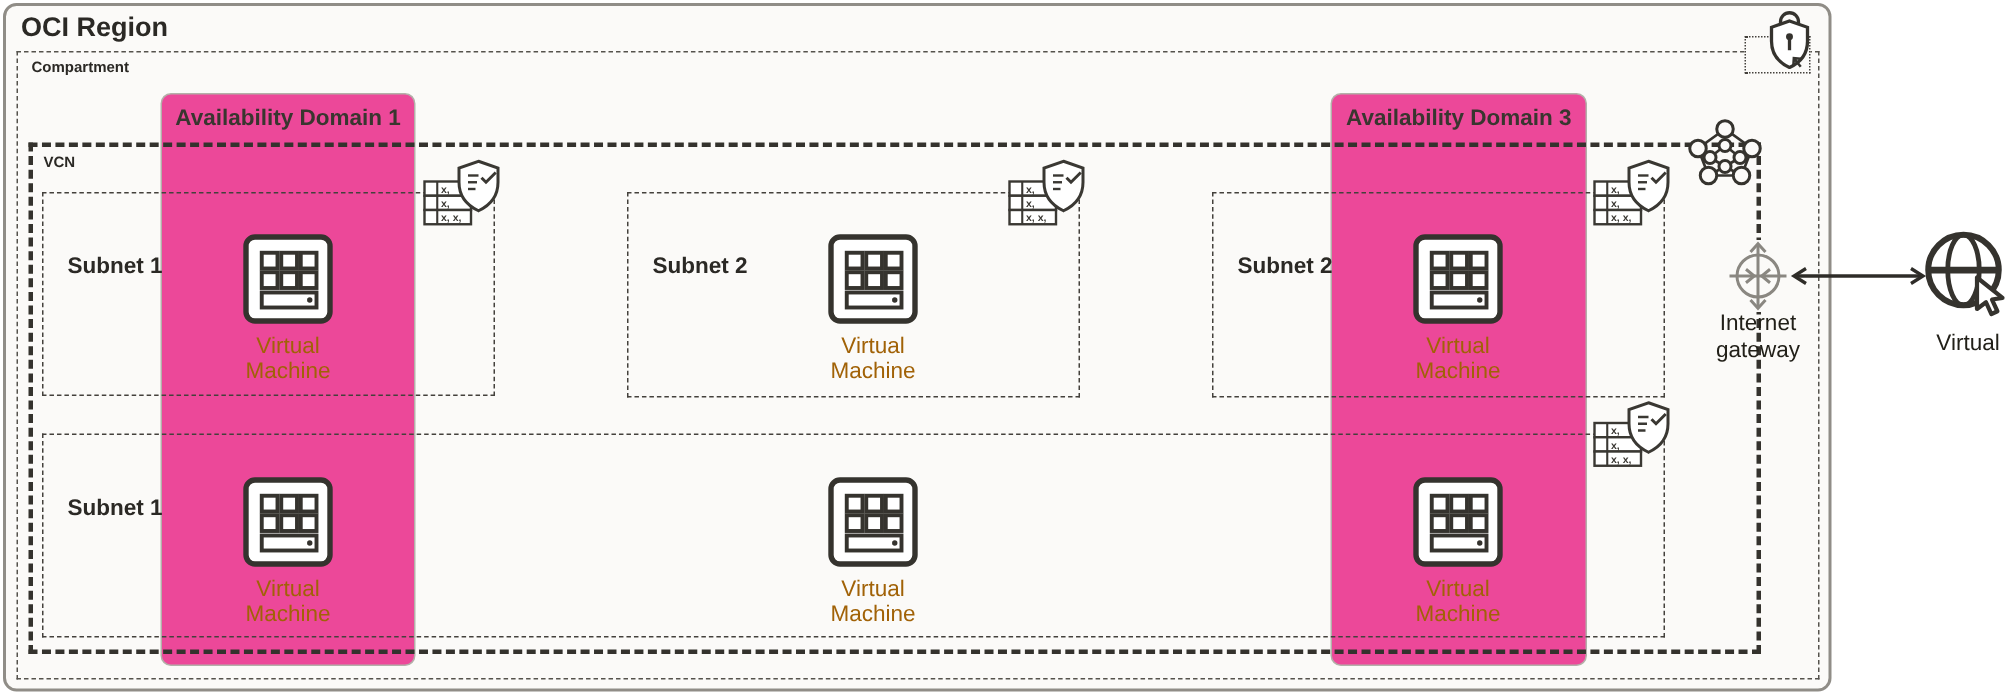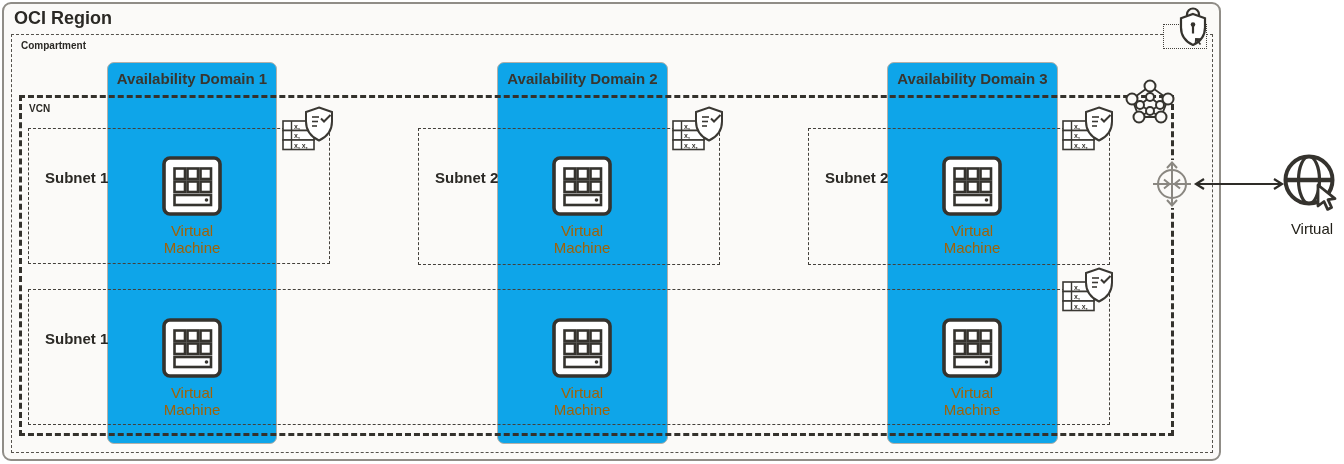--- a/index.html
+++ b/index.html
@@ -4,21 +4,21 @@
 <style>
   * { margin:0; padding:0; box-sizing:border-box; }
   body { background:#ffffff; font-family:"Liberation Sans", sans-serif; }
   #canvas { position:relative; width:1344px; height:464px; background:#ffffff; overflow:hidden; color:#2e2c28; }
   .abs { position:absolute; }
   .region { left:2px; top:2px; width:1219px; height:459px; border:2px solid #908d87; border-radius:9px; background:#fbfaf8; }
   .lbl { position:absolute; font-size:10px; font-weight:700; color:#2b2925; white-space:nowrap; }
   .region-label { left:14px; top:8px; font-size:18px; }
   .compartment { left:11px; top:34px; width:1202px; height:419px; border:1.5px dashed #55524c; z-index:0; }
   .compartment-label { left:21px; top:40px; }
-  .ad { top:62px; height:382px; background:#0ea5e9; border:1px solid #b3b0a9; border-radius:7px; z-index:1; }
+  .ad { top:62px; height:382px; background:#ec4899; border:1px solid #b3b0a9; border-radius:7px; z-index:1; }
   .ad-label { width:100%; text-align:center; padding-top:7px; font-size:15px; font-weight:700; color:#39362f; }
   .vcn { left:19px; top:95px; width:1155px; height:341px; border:3px dashed #34322d; z-index:2; }
   .vcn-label { left:29px; top:103px;text-align:right; }
   .subnet { border:1.5px dashed #44413c; z-index:2; }
   .subnet-label { left:16px; top:8px; font-size:15px;margin-top:32px; }
   .vm { z-index:3; width:170px; text-align:center; }
   .vm svg { display:block; margin:0 auto; }
   .vm-label { display:inline-block; margin-top:5px; width:84px; font-size:15px; line-height:1.15; color:#a16207; }
   .icon { z-index:4; }
   .dotted-box { left:1163px; top:24px; width:44px; height:25px; border:1.5px dotted #44413c; background:#fbfaf8; z-index:3; }
@@ -43,23 +43,20 @@
     <line x1="15" y1="20" x2="15" y2="27.5" stroke="#35332e" stroke-width="2.2"></line>
     <path d="M22.5,38.5 L18,33 M17.6,37.4 L17.9,32.8 L22.5,33.1" fill="none" stroke="#35332e" stroke-width="1.7"></path>
   </svg>
 
   <div class="abs compartment"></div>
   <div class="lbl compartment-label">Compartment</div>
 
   <div class="abs ad" style="left:107px; width:170px;">
     <div class="ad-label">Availability Domain 1</div>
   </div>
-  <div class="abs ad" style="left:497px; width:171px;">
-    <div class="ad-label">Availability Domain 2</div>
-  </div>
   <div class="abs ad" style="left:887px; width:171px;">
     <div class="ad-label">Availability Domain 3</div>
   </div>
 
   <div class="abs vcn"></div>
   <div class="lbl vcn-label">VCN</div>
 
   <svg class="abs icon" style="left:1124px; top:78px;" width="52" height="46" viewBox="0 0 52 46">
     <g stroke="#35332e" stroke-width="1.8" fill="none">
       <path d="M26,8 L8,21 L15,39 L37,39 L44,21 Z"></path>
@@ -263,20 +260,21 @@
   </div>
 
   <svg class="abs icon" style="left:1149px; top:159px;" width="46" height="50" viewBox="0 0 46 50">
     <rect x="17" y="1" width="12" height="48" fill="#fbfaf8"></rect>
     <circle cx="23" cy="25" r="14" fill="#fbfaf8" stroke="#8a8781" stroke-width="2"></circle>
     <line x1="23" y1="4" x2="23" y2="46" stroke="#8a8781" stroke-width="2"></line>
     <path d="M18,9 L23,3.5 L28,9 M18,41 L23,46.5 L28,41" fill="none" stroke="#8a8781" stroke-width="2"></path>
     <line x1="4" y1="25" x2="42" y2="25" stroke="#8a8781" stroke-width="2"></line>
     <path d="M15,20.5 L20.5,25 L15,29.5 M31,20.5 L25.5,25 L31,29.5" fill="none" stroke="#8a8781" stroke-width="2"></path>
   </svg>
+  <div class="abs caption gw-label">Internet gateway</div>
 
   <svg class="abs arrow" width="92" height="14" viewBox="0 0 92 14">
     <line x1="3" y1="7" x2="89" y2="7" stroke="#2e2c28" stroke-width="2.2"></line>
     <path d="M11,2 L3,7 L11,12 M81,2 L89,7 L81,12" fill="none" stroke="#2e2c28" stroke-width="2.2"></path>
   </svg>
 
   <svg class="abs icon" style="left:1282px; top:152px;" width="62" height="66" viewBox="0 0 62 66">
     <circle cx="27" cy="28" r="23.5" fill="none" stroke="#35332e" stroke-width="4"></circle>
     <ellipse cx="27" cy="28" rx="10.5" ry="23.5" fill="none" stroke="#35332e" stroke-width="3.2"></ellipse>
     <line x1="2" y1="28" x2="52" y2="28" stroke="#35332e" stroke-width="4.5"></line>

